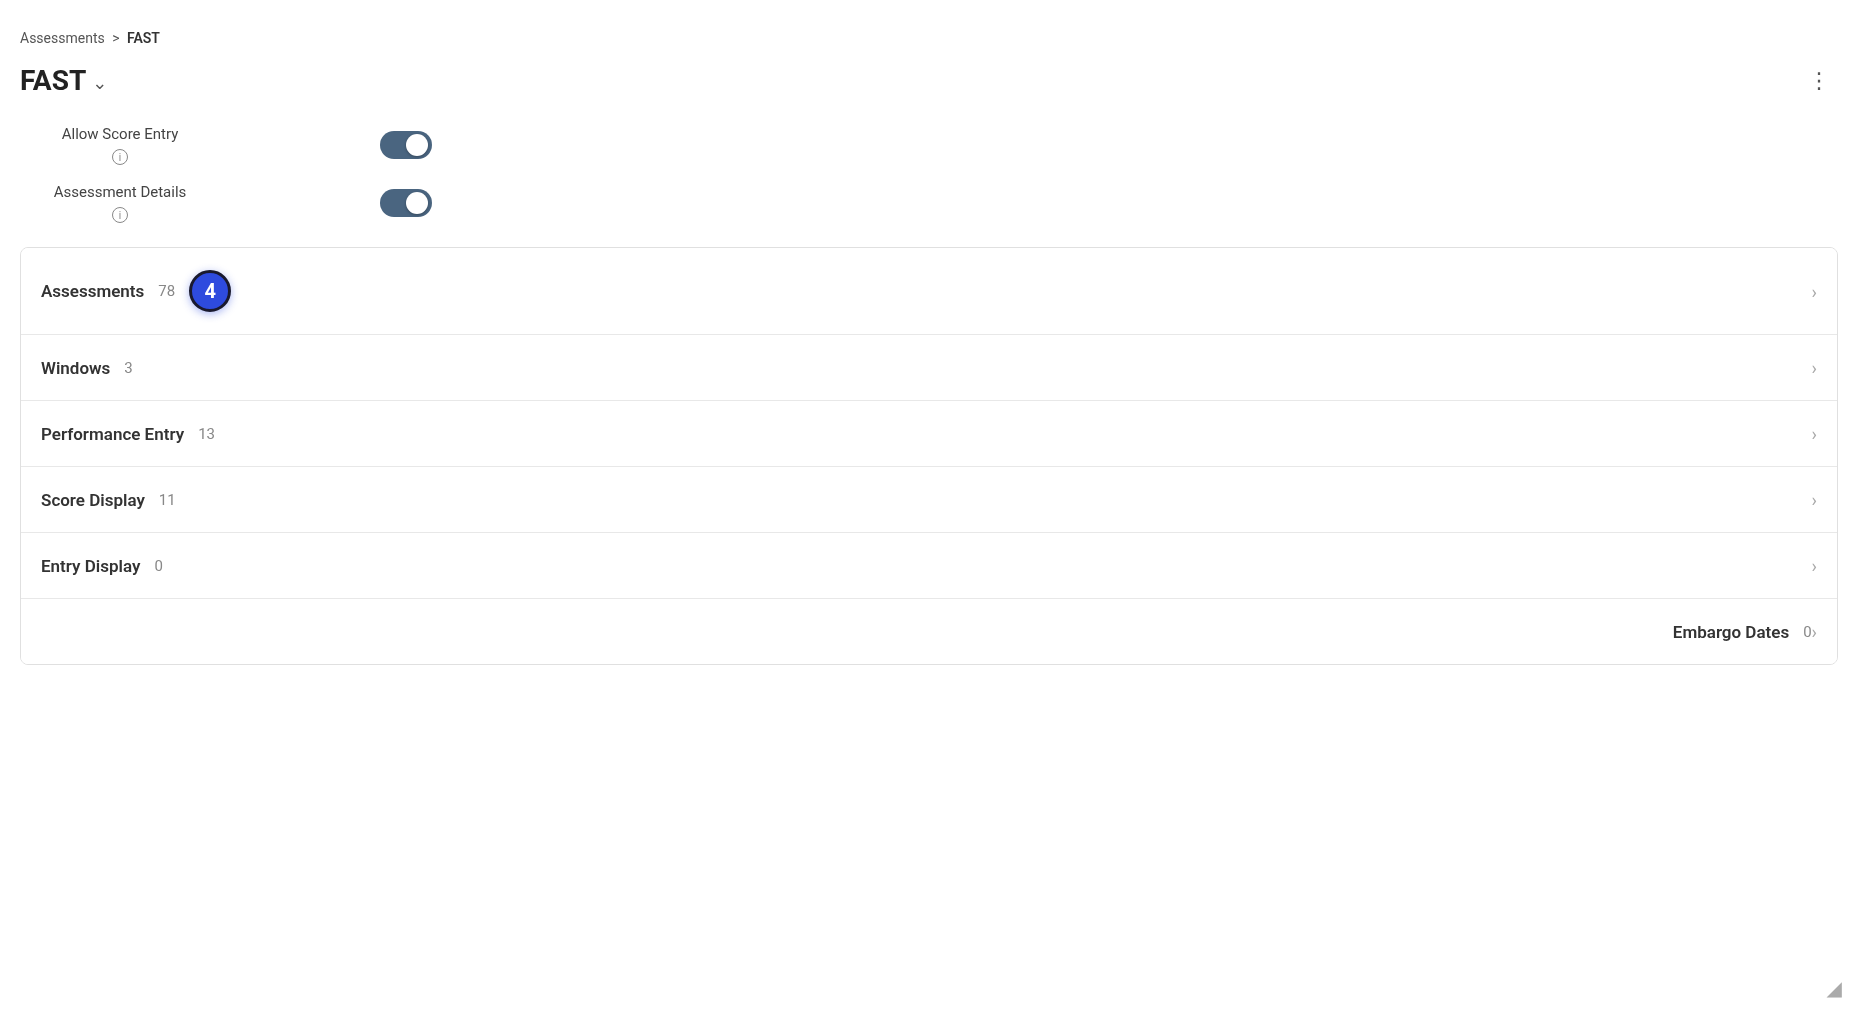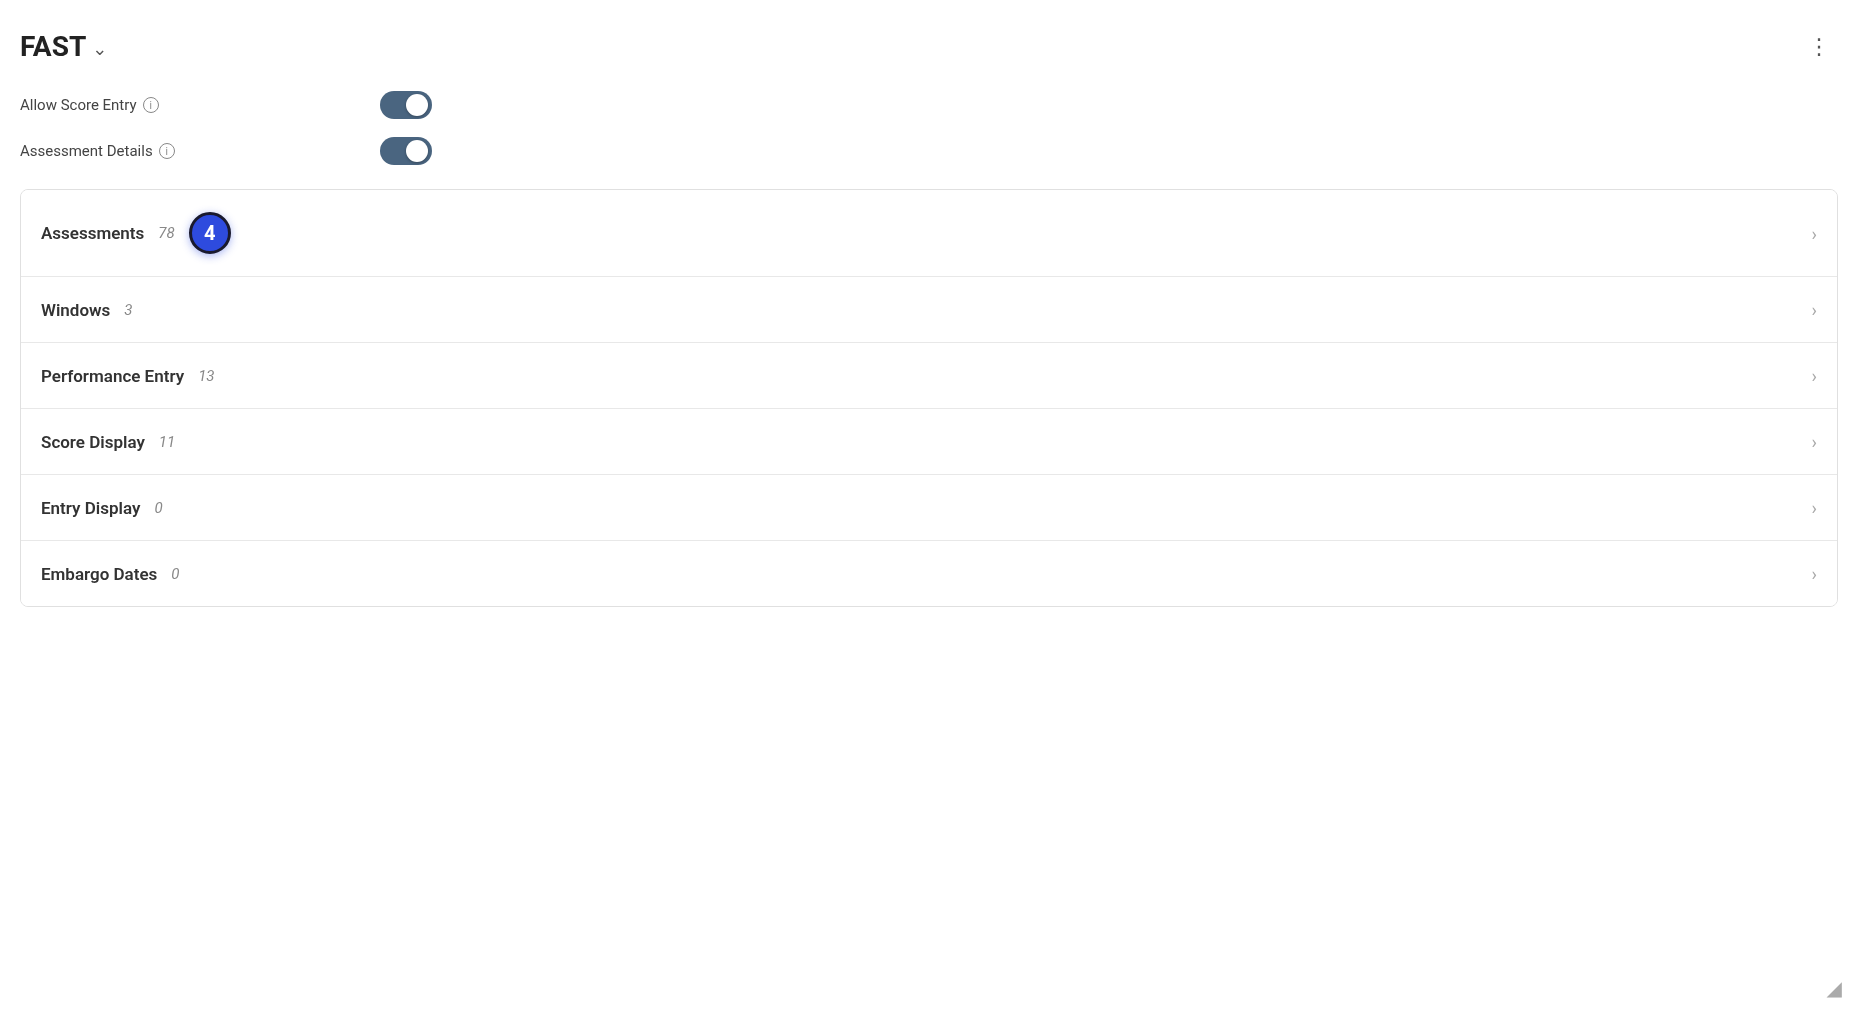--- a/index.html
+++ b/index.html
@@ -89,20 +89,21 @@
       margin-bottom: 18px;
     }
 
     .toggle-label {
       font-size: 15px;
       color: #444;
       display: flex;
       align-items: center;
       gap: 6px;
       min-width: 200px;
+      flex-direction: column;
     }
 
     .info-icon {
       display: inline-flex;
       align-items: center;
       justify-content: center;
       width: 16px;
       height: 16px;
       border-radius: 50%;
       border: 1.5px solid #888;
@@ -164,39 +165,39 @@
       justify-content: space-between;
       padding: 22px 20px;
       border-bottom: 1px solid #e8e8e8;
       cursor: pointer;
       background: #fff;
       transition: background 0.15s;
     }
 
     .list-item:last-child {
       border-bottom: none;
+      justify-content: flex-end;
     }
 
     .list-item-left {
       display: flex;
       align-items: center;
       gap: 14px;
     }
 
     .list-item-label {
       font-size: 17px;
       font-weight: 600;
       color: #333;
     }
 
     .list-item-count {
       font-size: 15px;
       color: #888;
       font-weight: 400;
-      font-style: italic;
     }
 
     .chevron-right {
       font-size: 18px;
       color: #aaa;
     }
 
     
     .step-badge {
       width: 42px;
@@ -220,20 +221,25 @@
       right: 16px;
       font-size: 20px;
       color: #aaa;
     }
   </style>
 </head>
 <body>
 
 <div class="page-container">
 
+  <div class="breadcrumb">
+    <span class="breadcrumb-link">Assessments</span>
+    <span class="breadcrumb-separator">&gt;</span>
+    <span class="breadcrumb-current">FAST</span>
+  </div>
 
   <div class="page-title-row">
     <div class="page-title-left">
       <span class="page-title">FAST</span>
       <span class="title-chevron">⌄</span>
     </div>
     <button class="more-options-btn">
       <span>⋮</span>
     </button>
   </div>

